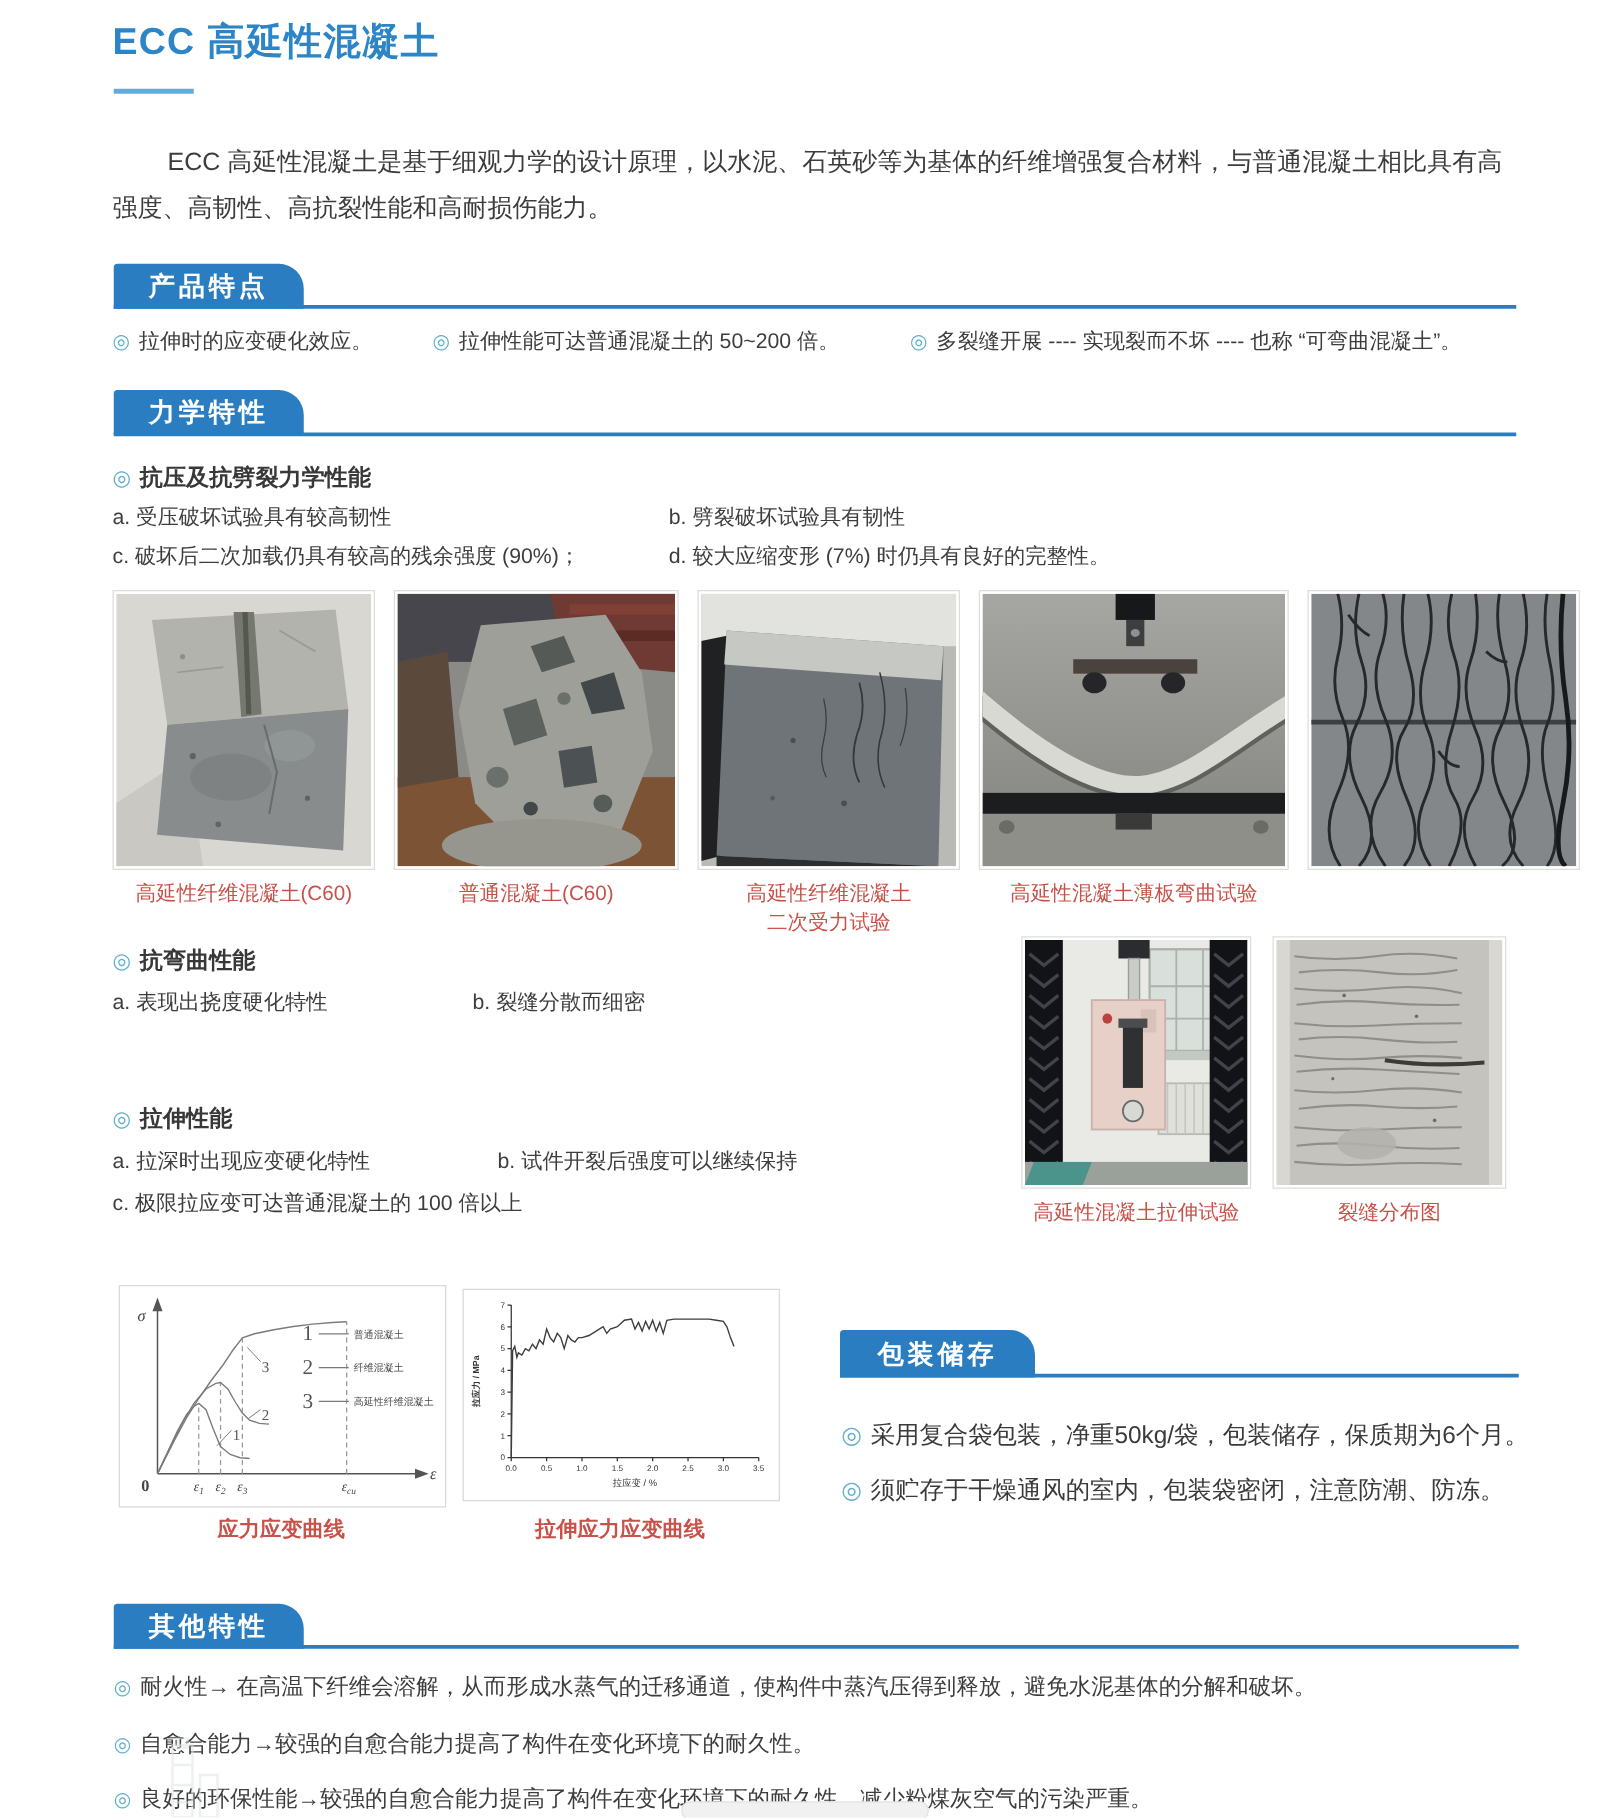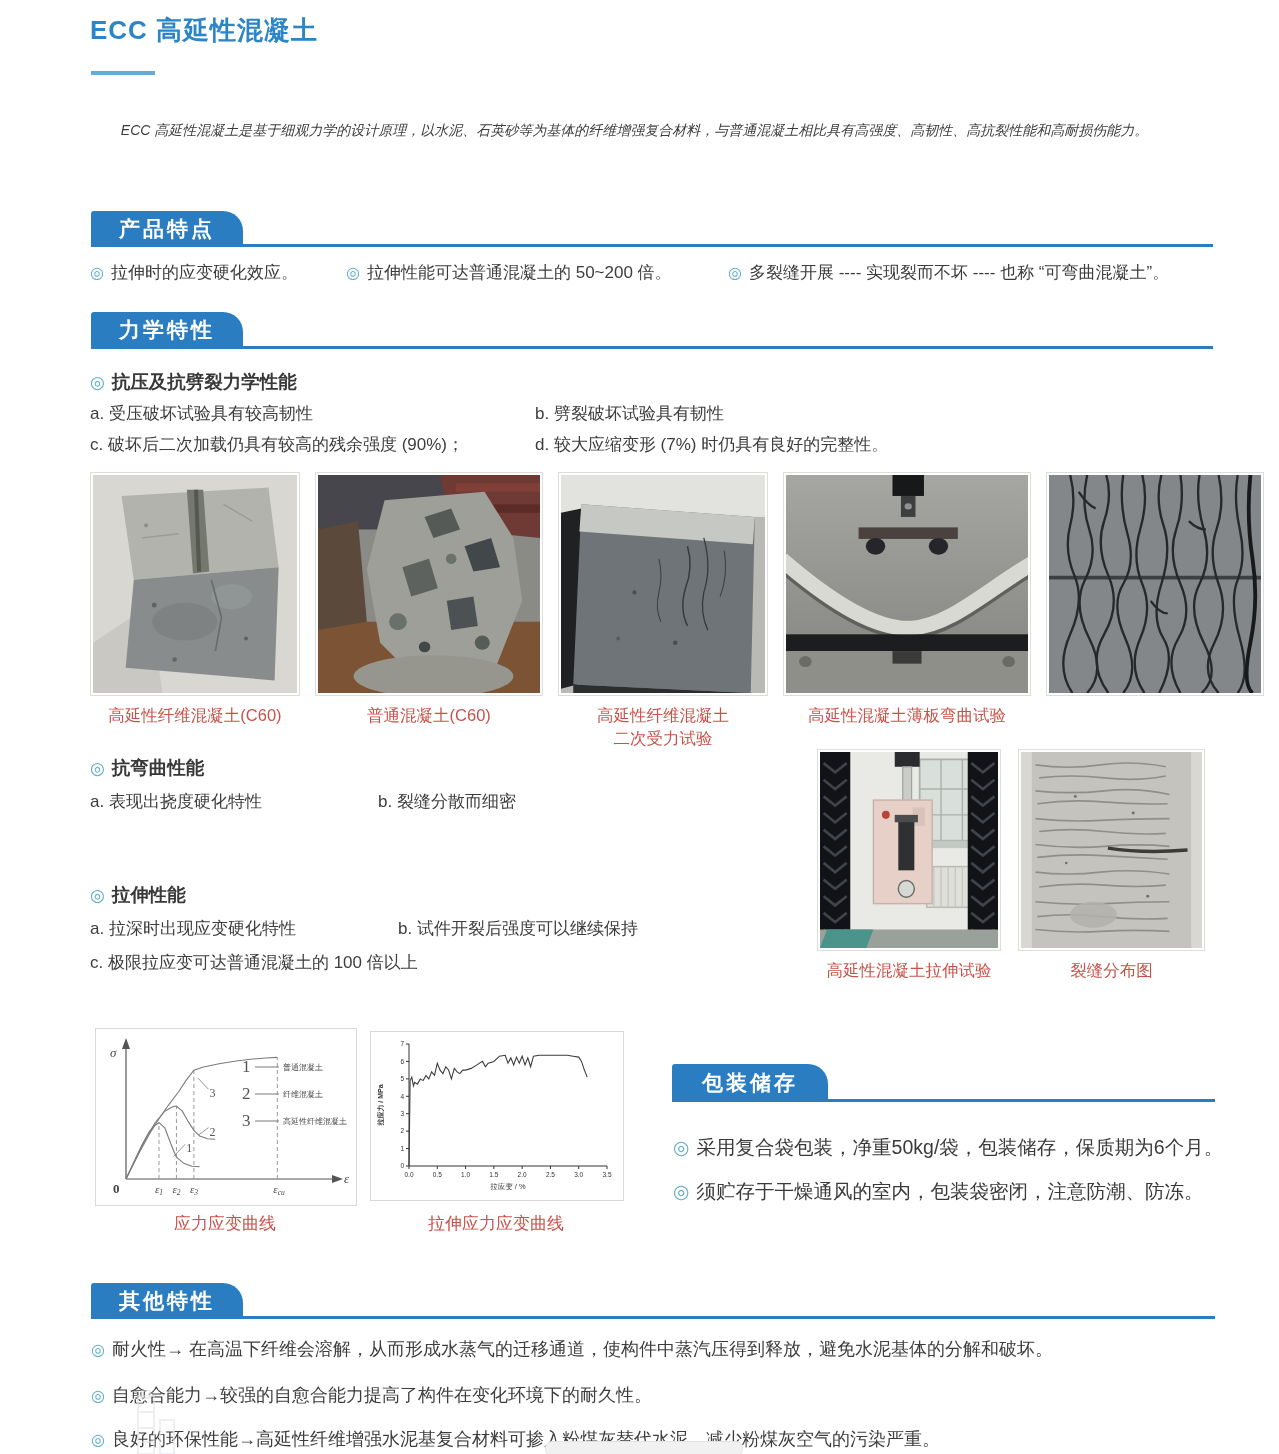--- a/index.html
+++ b/index.html
@@ -1,40 +1,40 @@
 <!DOCTYPE html>
 <html><head>
 <meta charset="utf-8">
 <style>
   html,body{margin:0;padding:0;background:#fff;}
   body{width:1279px;height:1454px;position:relative;overflow:hidden;
        font-family:"Liberation Sans","DejaVu Sans",sans-serif;color:#3d3d3d;}
   .abs{position:absolute;}
-  .page-title{left:90px;top:13px;font-size:26px;font-weight:bold;color:#2b85c6;letter-spacing:1px;}
+  .page-title{left:90px;top:13px;font-size:30px;font-weight:bold;color:#2b85c6;letter-spacing:1px;}
   .title-underline{left:91px;top:71px;width:64px;height:4px;background:#63abd9;}
-  .intro{left:90px;top:112px;width:1124px;font-size:14px;line-height:37px;color:#3c3c3c;text-indent:2.2em;font-style:italic;}
+  .intro{left:90px;top:112px;width:1124px;font-size:20px;line-height:37px;color:#3c3c3c;text-indent:2.2em;}
   .badge{height:36px;background:#2a7dc0;color:#fff;font-weight:bold;font-size:21px;
          display:flex;align-items:center;justify-content:center;letter-spacing:3px;
          border-radius:3px 20px 0 0;width:152px;z-index:2;}
   .rule{height:3px;background:#2a7dc0;}
   .ring{color:#61aecd;margin-right:7px;font-size:16px;}
   .bullet{font-size:17px;color:#3d3d3d;white-space:nowrap;}
   .subhead{font-size:18.5px;font-weight:bold;color:#383838;white-space:nowrap;}
   .subhead .ring{font-size:17px;}
   .photo-row{left:90px;top:472px;display:flex;gap:15px;}
   .pcell{display:flex;flex-direction:column;align-items:center;}
   .pframe{border:1px solid #ddddda;background:#fff;padding:2px;box-sizing:border-box;width:100%;height:224px;}
   .pframe svg{width:100%;height:100%;display:block;}
   .pcap{margin-top:8px;color:#c8524a;font-size:16.5px;line-height:23px;text-align:center;}
   .sidepair{left:817px;top:749px;display:flex;gap:17px;}
   .sideframe{border:1px solid #ddddda;background:#fff;padding:2px;box-sizing:border-box;height:202px;}
   .sideframe svg{width:100%;height:100%;display:block;}
   .chartbox{border:1px solid #d9d9d6;background:#fff;}
   .chartbox svg{display:block;}
-  .chartcap{color:#c8524a;font-size:17px;font-weight:normal;text-align:center;}
+  .chartcap{color:#c8524a;font-size:17px;font-weight:bold;text-align:center;}
   .pack-bullet{font-size:19.5px;color:#3a3a3a;white-space:nowrap;}
   .pack-bullet .ring{font-size:19px;}
   .other-bullet{font-size:18px;color:#3d3d3d;white-space:nowrap;}
   .watermark-tower{left:112px;top:1390px;width:80px;height:64px;opacity:.55;}
   .watermark-footer{left:545px;top:1441px;width:196px;height:13px;background:#f1f1f1;
                     border:1px solid #e2e2e2;border-radius:7px;}
 </style>
 </head>
 <body>
 
@@ -371,21 +371,21 @@
   <span>其他特性</span>
 </div>
 <div class="abs rule" style="left:91px;top:1316px;width:1124px;"></div>
 <div class="abs other-bullet" style="left:91px;top:1337px;">
   <span class="ring">◎</span><span>耐火性→ 在高温下纤维会溶解，从而形成水蒸气的迁移通道，使构件中蒸汽压得到释放，避免水泥基体的分解和破坏。</span>
 </div>
 <div class="abs other-bullet" style="left:91px;top:1383px;">
   <span class="ring">◎</span><span>自愈合能力→较强的自愈合能力提高了构件在变化环境下的耐久性。</span>
 </div>
 <div class="abs other-bullet" style="left:91px;top:1427px;">
-  <span class="ring">◎</span><span>良好的环保性能→高延性纤维增强水泥基复合材料可掺入粉煤灰替代水泥，减少粉煤灰空气的污染严重。</span>
+  <span class="ring">◎</span><span>良好的环保性能→较强的自愈合能力提高了构件在变化环境下的耐久性，减少粉煤灰空气的污染严重。</span>
 </div>
 
 <svg class="abs watermark-tower" viewBox="0 0 80 64">
   <g fill="none" stroke="#dfe3e5" stroke-width="2">
     <rect x="26" y="6" width="16" height="58"></rect>
     <rect x="30" y="0" width="8" height="8"></rect>
     <path d="M26,22 h16 M26,38 h16 M26,52 h16"></path>
     <rect x="48" y="30" width="14" height="34"></rect>
   </g>
 </svg>

